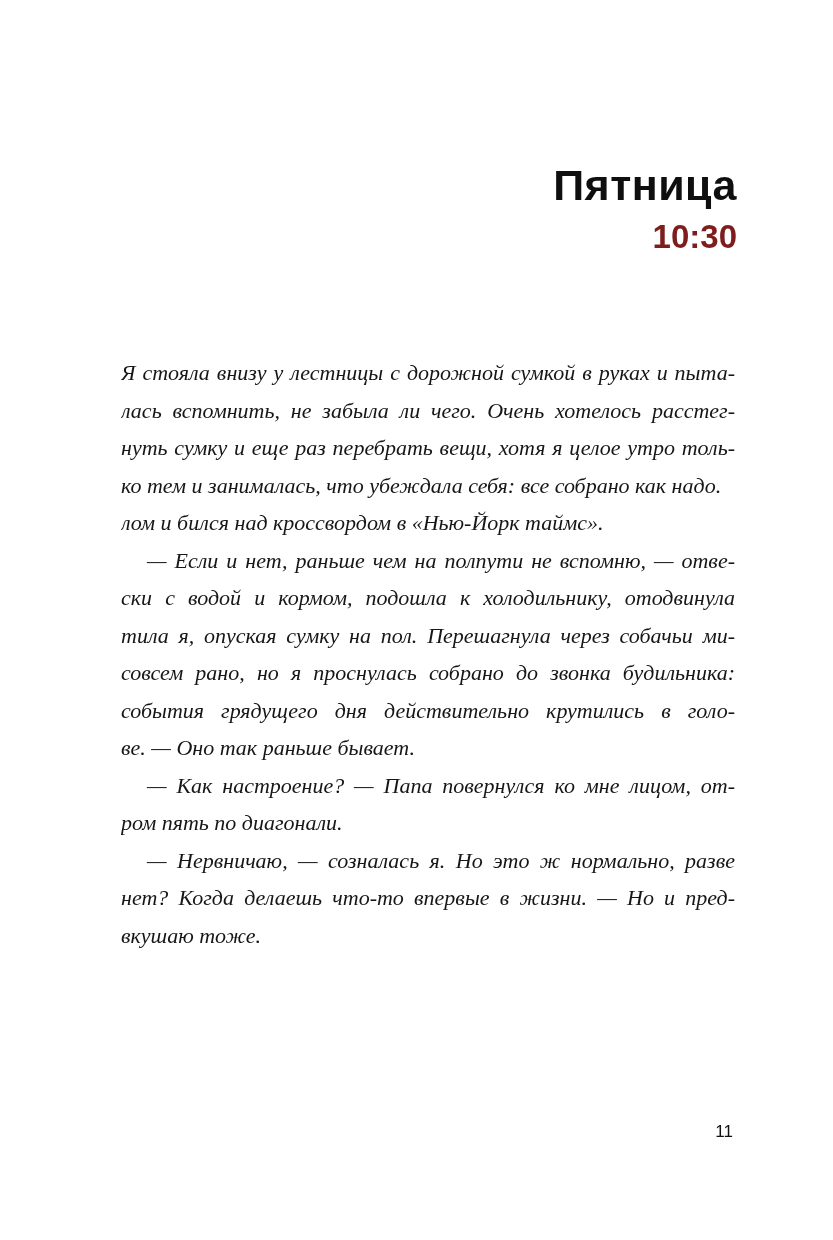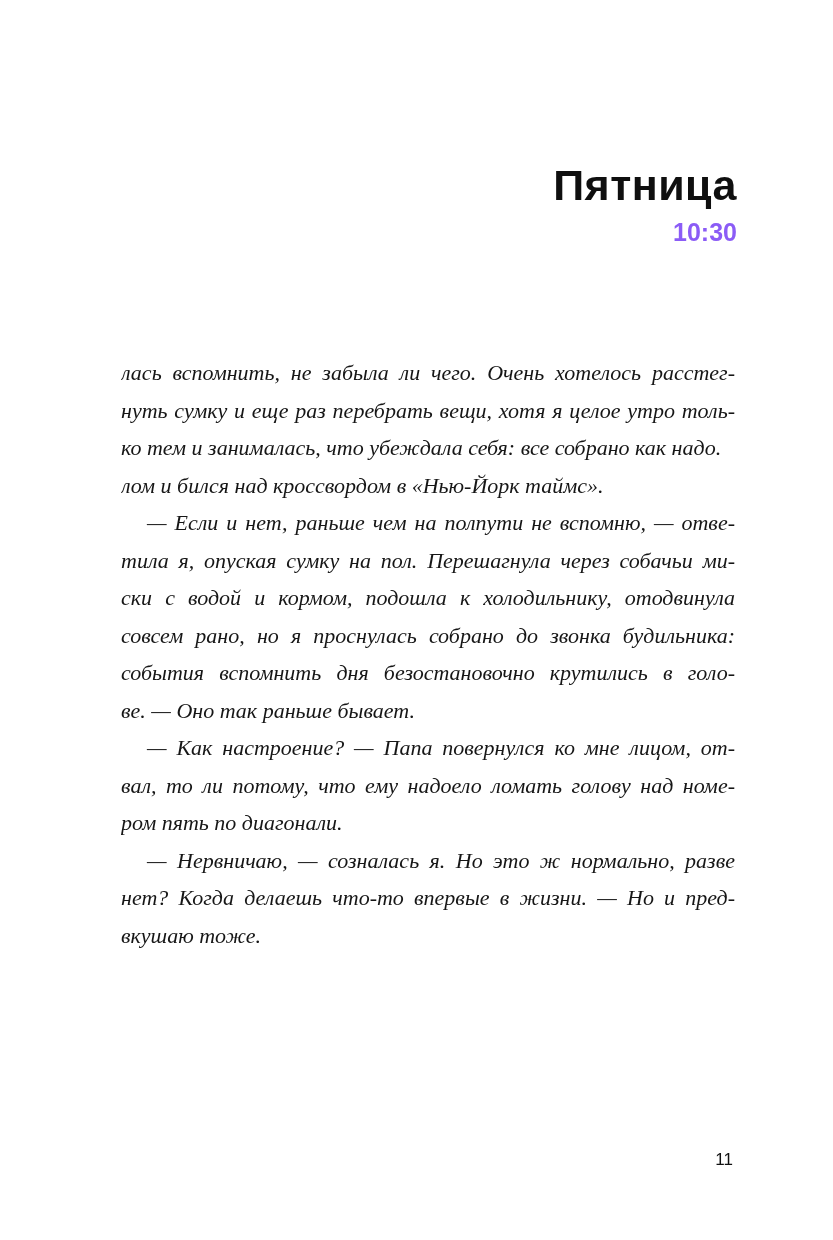--- a/index.html
+++ b/index.html
@@ -28,23 +28,23 @@
     letter-spacing: 0.5px;
     color: #0f0f0f;
     text-align: left;
   }
   .chapter-time {
     position: absolute;
     top: 219px;
     right: 96px;
     font-family: "Liberation Sans", "DejaVu Sans", sans-serif;
     font-weight: 600;
-    font-size: 25px;
+    font-size: 33px;
     line-height: 1.1;
-    color: #8b5cf6;
+    color: #7f1d1d;
     text-align: left;
   }
   .text-block {
     position: absolute;
     left: 121px;
     top: 354px;
     width: 614px;
     font-family: "Liberation Serif", "DejaVu Serif", serif;
     font-style: italic;
     font-size: 22px;
@@ -64,59 +64,59 @@
   }
   .text-line.first-indent {
     text-indent: 26px;
   }
   .text-line.last-line {
     text-align: center;
     text-align-last: left;
   }
   .page-number {
     position: absolute;
-    top: 1150px;
+    top: 1122px;
     right: 100px;
     font-family: "Liberation Sans", "DejaVu Sans", sans-serif;
     font-weight: 500;
     font-size: 17px;
     line-height: 1.2;
     color: #111111;
     text-align: right;
   }
 </style>
 </head>
 <body>
 
 <div class="book-page">
 
   <h1 class="chapter-title">Пятница</h1>
 
   <div class="chapter-time">10:30</div>
 
   <div class="text-block" id="text-block">
       <div class="paragraph">
+        <div class="text-line">Я стояла внизу у лестницы с дорожной сумкой в руках и пыта-</div>
         <div class="text-line">лась вспомнить, не забыла ли чего. Очень хотелось расстег-</div>
         <div class="text-line">нуть сумку и еще раз перебрать вещи, хотя я целое утро толь-</div>
         <div class="text-line last-line">ко тем и занималась, что убеждала себя: все собрано как надо.</div>
       </div>
       <div class="paragraph">
         <div class="text-line last-line">лом и бился над кроссвордом в «Нью-Йорк таймс».</div>
       </div>
       <div class="paragraph">
         <div class="text-line first-indent">— Если и нет, раньше чем на полпути не вспомню, — отве-</div>
+        <div class="text-line">ски с водой и кормом, подошла к холодильнику, отодвинула</div>
         <div class="text-line">тила я, опуская сумку на пол. Перешагнула через собачьи ми-</div>
-        <div class="text-line">ски с водой и кормом, подошла к холодильнику, отодвинула</div>
         <div class="text-line">совсем рано, но я проснулась собрано до звонка будильника:</div>
-        <div class="text-line">события вспомнить дня безостановочно крутились в голо-</div>
+        <div class="text-line">события грядущего дня действительно крутились в голо-</div>
         <div class="text-line last-line">ве. — Оно так раньше бывает.</div>
       </div>
       <div class="paragraph">
         <div class="text-line first-indent">— Как настроение? — Папа повернулся ко мне лицом, от-</div>
-        <div class="text-line">вал, то ли потому, что ему надоело ломать голову над номе-</div>
         <div class="text-line last-line">ром пять по диагонали.</div>
       </div>
       <div class="paragraph">
         <div class="text-line first-indent">— Нервничаю, — созналась я. Но это ж нормально, разве</div>
         <div class="text-line">нет? Когда делаешь что-то впервые в жизни. — Но и пред-</div>
         <div class="text-line last-line">вкушаю тоже.</div>
       </div>
     </div>
 
   <div class="page-number">11</div>

